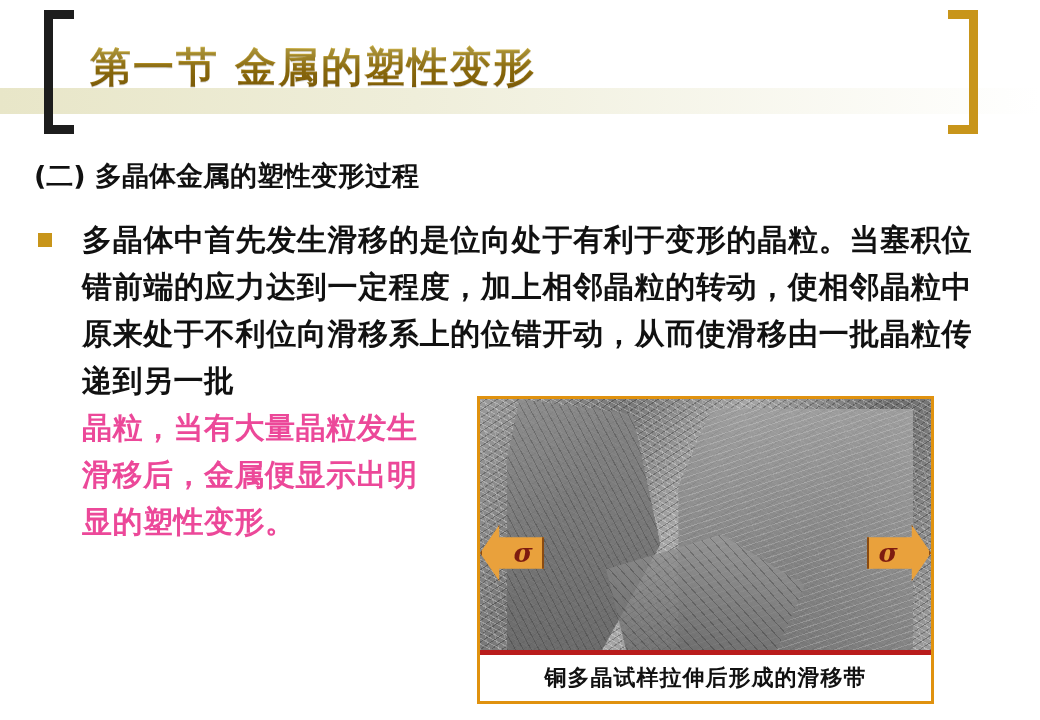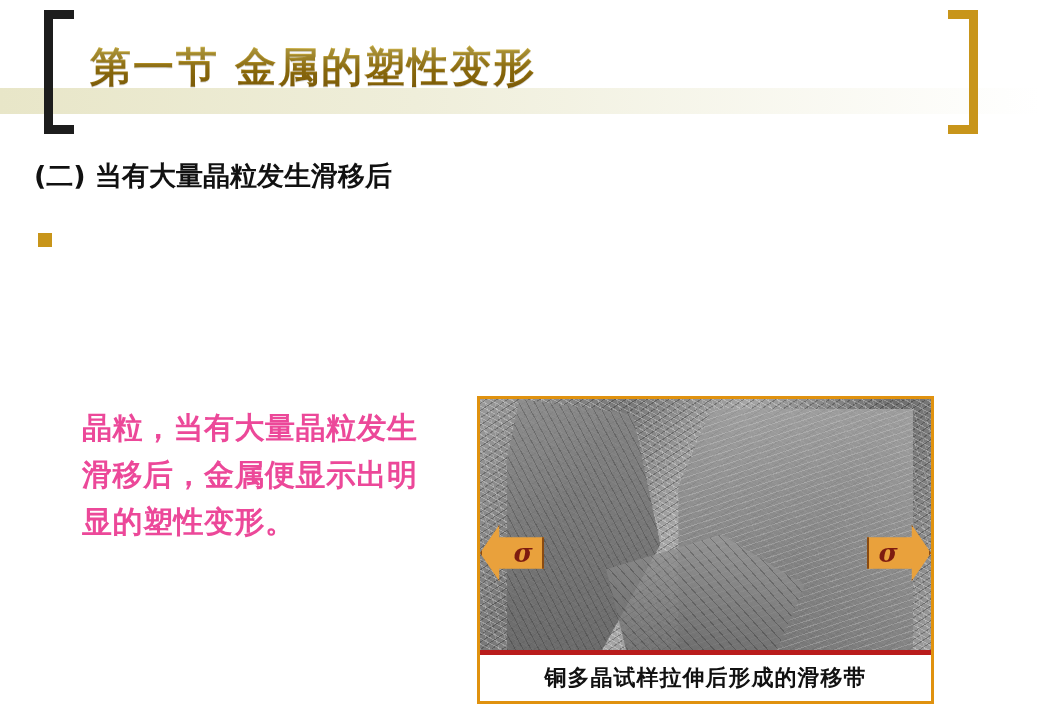--- a/index.html
+++ b/index.html
@@ -229,23 +229,24 @@
 <body>
 
 <div class="slide">
 
   <div class="title-band"></div>
   <div class="bracket-left"></div>
   <div class="bracket-right"></div>
 
   <div class="slide-title">第一节  金属的塑性变形</div>
 
-  <div class="subhead">(二) 当有大量晶粒发生滑移后</div>
+  <div class="subhead">(二) 多晶体金属的塑性变形过程</div>
 
   <div class="bullet-square"></div>
+  <div class="para">多晶体中首先发生滑移的是位向处于有利于变形的晶粒。当塞积位错前端的应力达到一定程度，加上相邻晶粒的转动，使相邻晶粒中原来处于不利位向滑移系上的位错开动，从而使滑移由一批晶粒传递到另一批</div>
   <div class="para-tail">晶粒，当有大量晶粒发生滑移后，金属便显示出明显的塑性变形。</div>
 
   <div class="figure">
     <div class="micro">
       <div class="micro-shape-a"></div>
       <div class="micro-shape-b"></div>
       <div class="micro-shape-c"></div>
     </div>
     <div class="arrow arrow-left">σ</div>
     <div class="arrow arrow-right">σ</div>

